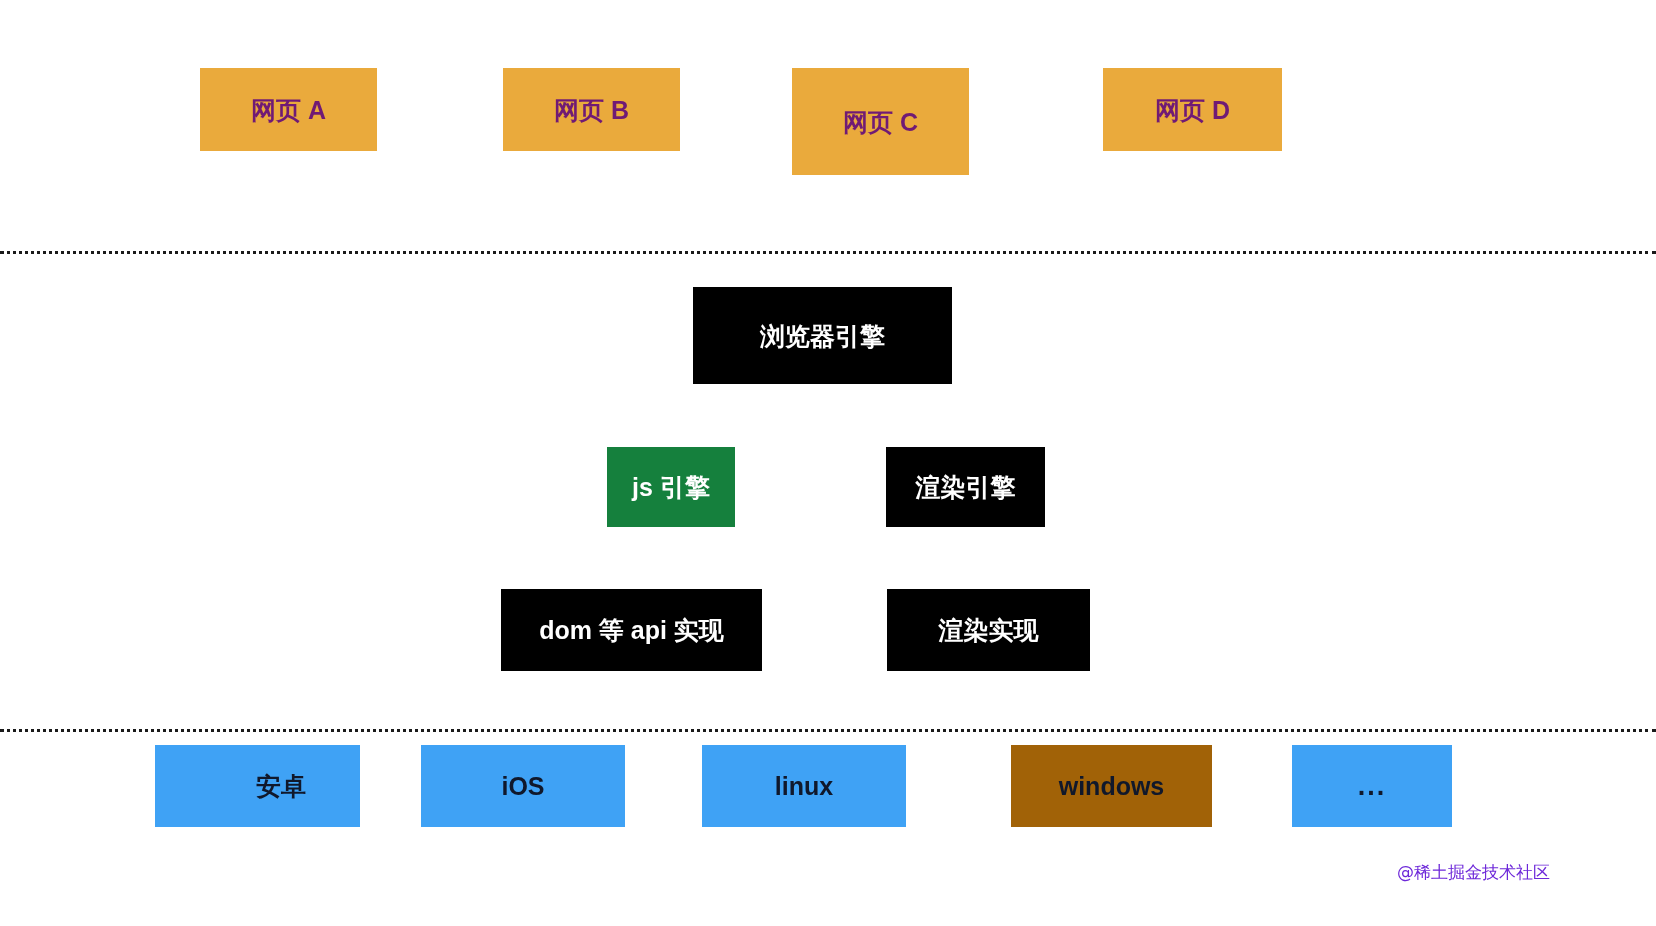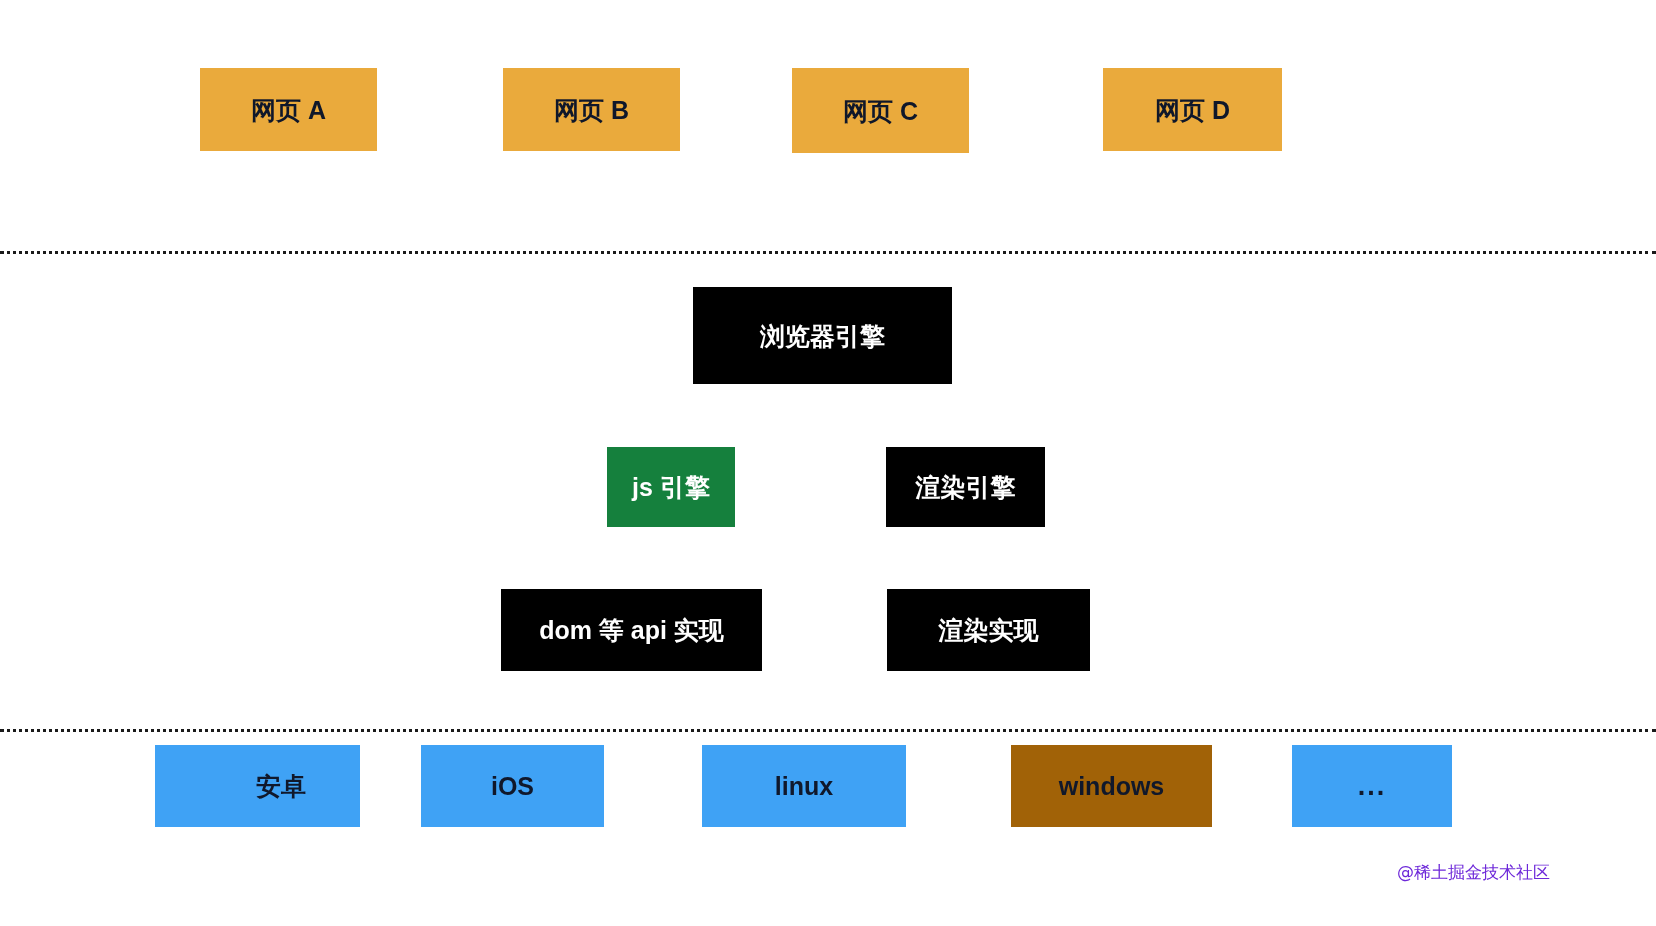--- a/index.html
+++ b/index.html
@@ -20,21 +20,21 @@
     display: flex;
     align-items: center;
     justify-content: center;
     box-sizing: border-box;
     text-align: center;
     line-height: 1.2;
     white-space: nowrap;
   }
   .node-page {
     background: #EAAA3C;
-    color: #0f172a;
+    color: #701a75;
     font-size: 25px;
     font-weight: 700;
   }
   .node-engine {
     background: #000000;
     color: #ffffff;
     font-size: 25px;
     font-weight: 700;
     justify-content: center;
   }
@@ -67,21 +67,21 @@
 <body>
 
 <div id="canvas" style="background: rgb(255, 255, 255);">
 
   <div class="node node-page" style="left: 200px; top: 68px; width: 177px; height: 83px; background: rgb(234, 170, 60);">
     <span>网页 A</span>
   </div>
   <div class="node node-page" style="left: 503px; top: 68px; width: 177px; height: 83px; background: rgb(234, 170, 60);">
     <span>网页 B</span>
   </div>
-  <div class="node node-page" style="left: 792px; top: 68px; width: 177px; height: 85px; background: rgb(234, 170, 60);">
+  <div class="node node-page" style="left: 792px; top: 68px; width: 177px; height: 107px; background: rgb(234, 170, 60);">
     <span>网页 C</span>
   </div>
   <div class="node node-page" style="left: 1103px; top: 68px; width: 179px; height: 83px; background: rgb(234, 170, 60);">
     <span>网页 D</span>
   </div>
 
   <div class="divider" style="top: 251px; border-top-color: rgb(26, 26, 26);"></div>
 
   <div class="node node-engine" style="left: 693px; top: 287px; width: 259px; height: 97px; background: rgb(0, 0, 0);">
     <span>浏览器引擎</span>
@@ -99,21 +99,21 @@
   </div>
   <div class="node node-engine" style="left: 887px; top: 589px; width: 203px; height: 82px; background: rgb(0, 0, 0);">
     <span>渲染实现</span>
   </div>
 
   <div class="divider" style="top: 729px; border-top-color: rgb(26, 26, 26);"></div>
 
   <div class="node node-os" style="left: 155px; top: 745px; width: 205px; height: 82px; background: rgb(63, 162, 245); padding-left: 47px;">
     <span>安卓</span>
   </div>
-  <div class="node node-os" style="left: 421px; top: 745px; width: 183px; height: 82px; background: rgb(63, 162, 245);">
+  <div class="node node-os" style="left: 421px; top: 745px; width: 204px; height: 82px; background: rgb(63, 162, 245);">
     <span>iOS</span>
   </div>
   <div class="node node-os" style="left: 702px; top: 745px; width: 204px; height: 82px; background: rgb(63, 162, 245);">
     <span>linux</span>
   </div>
   <div class="node node-os" style="left: 1011px; top: 745px; width: 201px; height: 82px; background: #a16207;">
     <span>windows</span>
   </div>
   <div class="node node-os node-os-ellipsis" style="left: 1292px; top: 745px; width: 160px; height: 82px; background: rgb(63, 162, 245);">
     <span>...</span>

